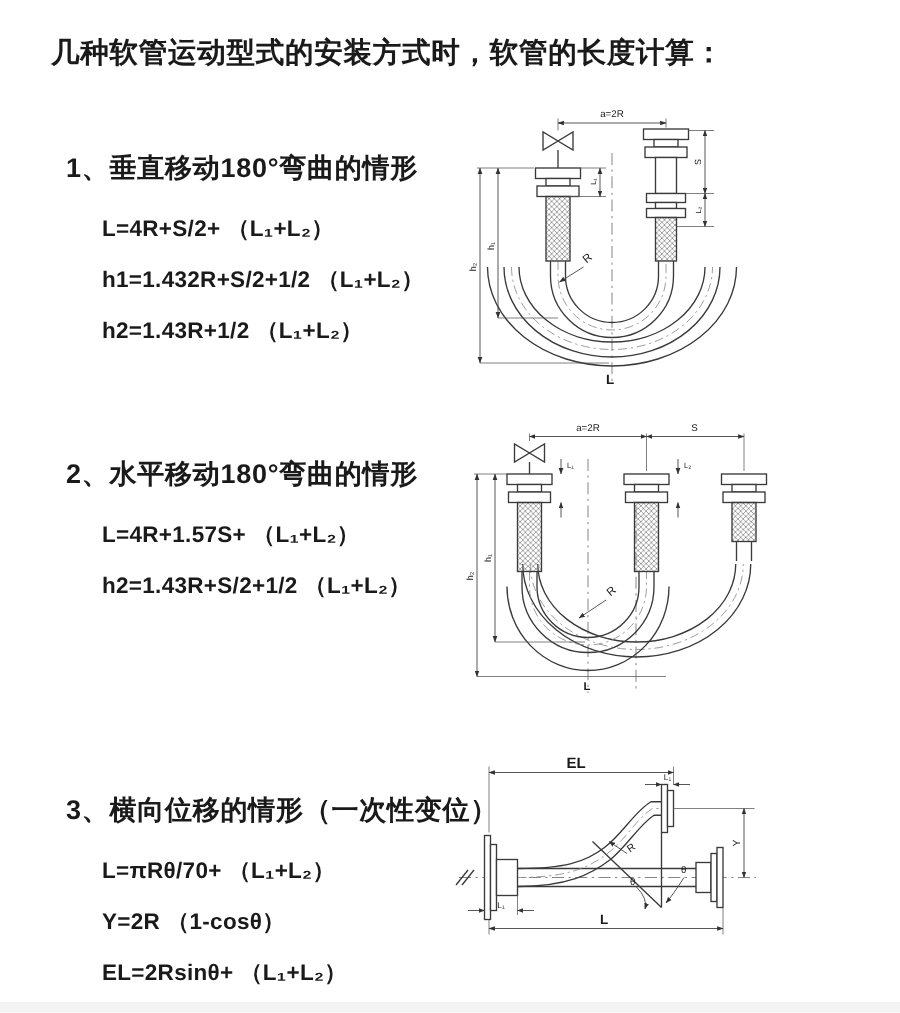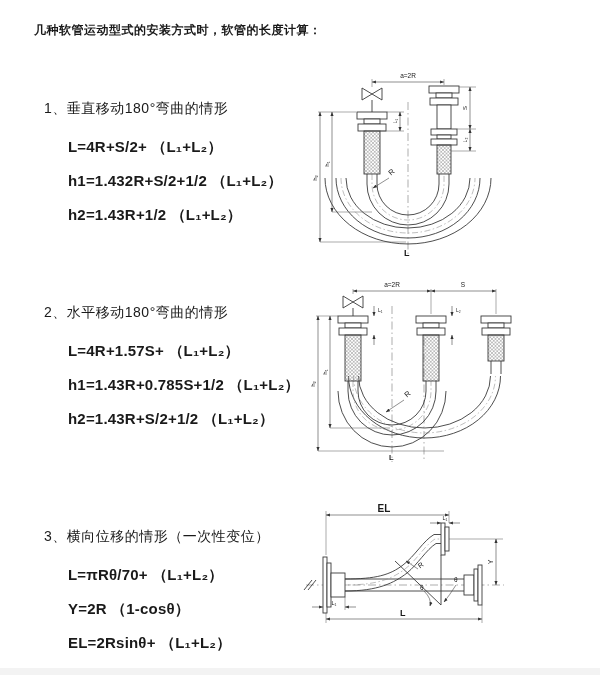--- a/index.html
+++ b/index.html
@@ -1,25 +1,25 @@
 <!DOCTYPE html>
 <html><head>
 <meta charset="utf-8">
 <style>
   html,body{margin:0;padding:0;}
   body{
     width:600px;height:675px;background:#ffffff;position:relative;overflow:hidden;
     font-family:"Liberation Sans","DejaVu Sans",sans-serif;color:#1a1a1a;
   }
   .doc-title{
-    position:absolute;left:34px;top:22px;font-size:12px;font-weight:bold;letter-spacing:.5px;
+    position:absolute;left:34px;top:22px;font-size:19px;font-weight:bold;letter-spacing:.5px;
   }
   .section{position:absolute;left:44px;}
   .sec1{top:100px;} .sec2{top:304px;} .sec3{top:528px;}
-  .sec-heading{font-size:14px;font-weight:normal;letter-spacing:.5px;white-space:nowrap;}
+  .sec-heading{font-size:18px;font-weight:bold;letter-spacing:.5px;white-space:nowrap;}
   .formulas{margin:12px 0 0 24px;}
   .formula{height:34px;line-height:34px;font-size:15px;font-weight:bold;letter-spacing:.2px;white-space:nowrap;}
   .diagram{position:absolute;}
   .dg1{left:310px;top:66px;} .dg2{left:310px;top:276px;} .dg3{left:296px;top:497px;}
   svg{display:block;}
   .ln{stroke:#3a3a3a;stroke-width:.9;fill:none;}
   .part{fill:#ffffff;stroke:#3a3a3a;stroke-width:.9;}
   .braid1{fill:url(#b1);stroke:#3a3a3a;stroke-width:.9;}
   .braid2{fill:url(#b2);stroke:#3a3a3a;stroke-width:.9;}
   .cl{stroke:#777;stroke-width:.6;fill:none;stroke-dasharray:8,3,1.5,3;}
@@ -133,21 +133,20 @@
   </g>
 
   <text class="lbl" x="94" y="190" font-size="9" font-weight="bold">L</text>
 </svg>
 </div>
 
 <div class="section sec2">
   <div class="sec-heading">2、水平移动180°弯曲的情形</div>
   <div class="formulas">
     <div class="formula">L=4R+1.57S+ （L₁+L₂）</div>
-    <div class="formula">h1=1.43R+0.785S+1/2 （L₁+L₂）</div>
     <div class="formula">h2=1.43R+S/2+1/2 （L₁+L₂）</div>
   </div>
 </div>
 
 <div class="diagram dg2">
 <svg width="280" height="192" viewBox="0 0 280 192">
   <defs>
     <pattern id="b2" patternUnits="userSpaceOnUse" width="3.5" height="3.5">
       <path d="M0,3.5 L3.5,0 M0,0 L3.5,3.5" stroke="#888" stroke-width="0.5"></path>
     </pattern>

